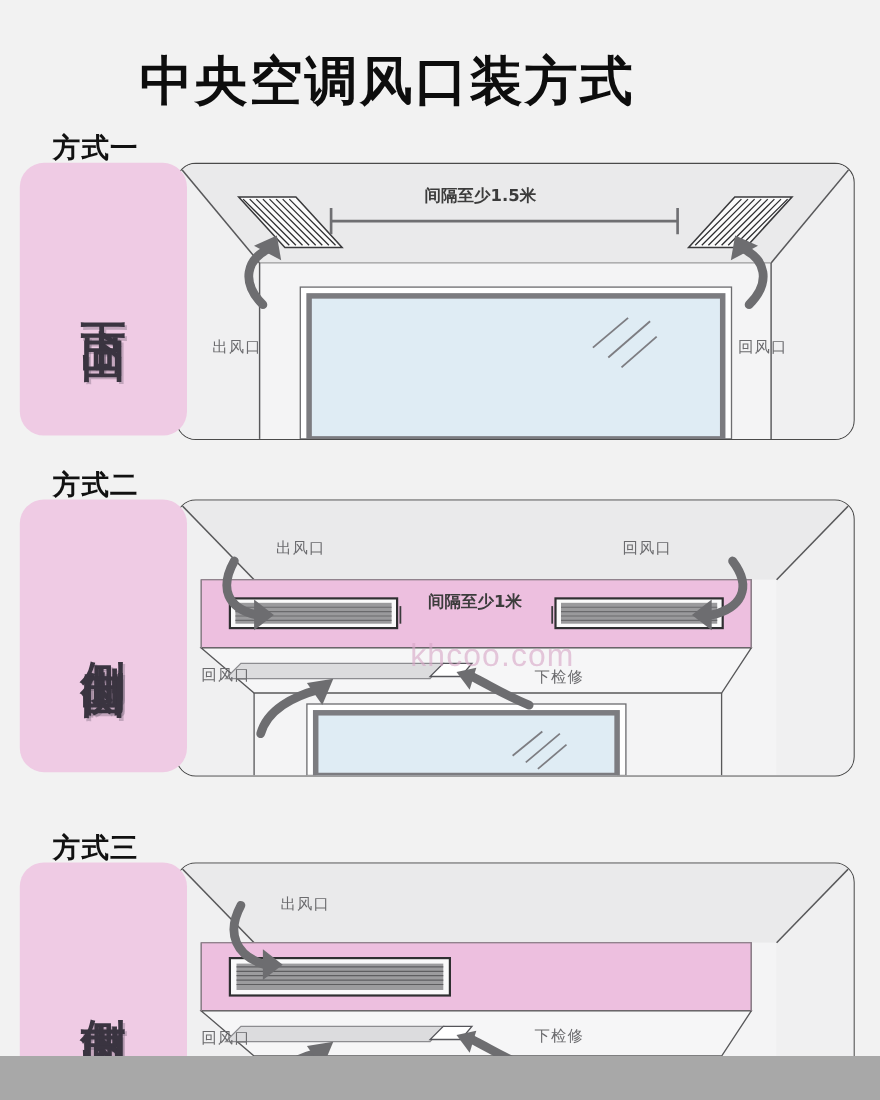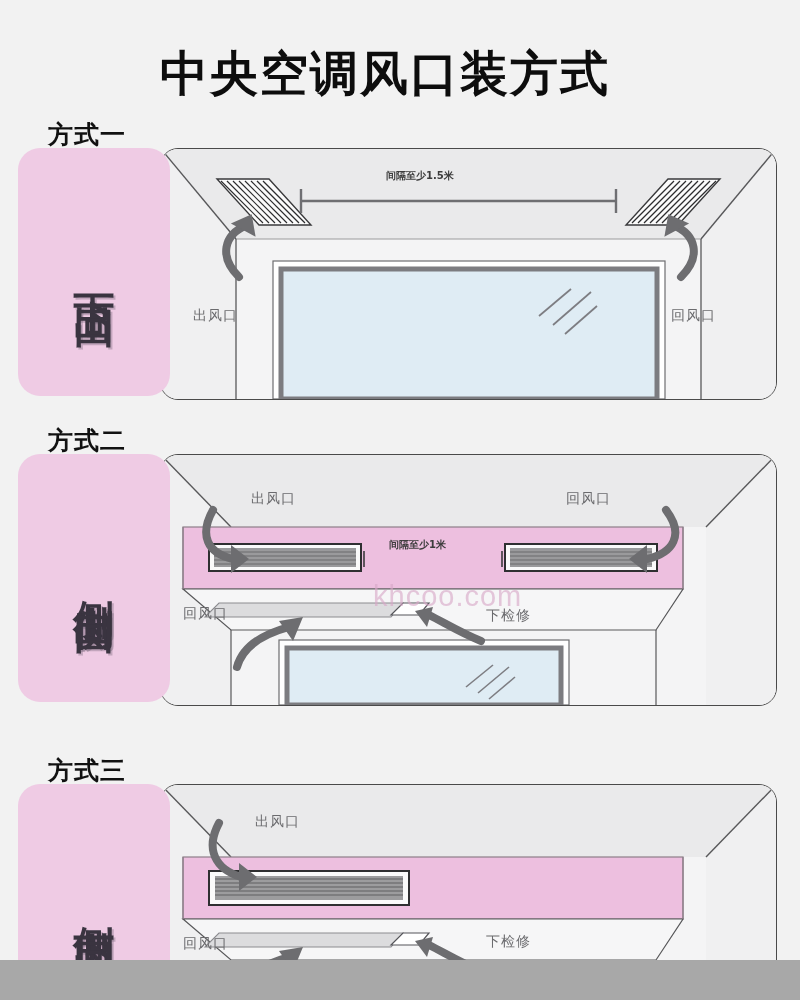--- a/index.html
+++ b/index.html
@@ -11,21 +11,20 @@
   }
   .page{position:absolute;inset:0;background:#f2f2f2;}
 
   
   .title{
     position:absolute;left:0;top:42px;width:704px;
     text-align:center;
     font-size:48px;font-weight:bold;color:#0d0d0d;
     letter-spacing:2px;
     font-family:"DejaVu Sans","Liberation Sans",sans-serif;
-    padding-left:33px;
   }
 
   
   .section{position:absolute;left:0;width:784px;}
   #sec1{top:118px;height:300px;}
   #sec2{top:424px;height:300px;}
   #sec3{top:754px;height:285px;}
 
   .sec-label{
     position:absolute;left:48px;top:0;
@@ -73,21 +72,21 @@
   
   .lbl{
     position:absolute;
     font-size:14px;color:#6b6b6e;
     font-family:"DejaVu Sans","Liberation Sans",sans-serif;
     white-space:nowrap;z-index:6;
     letter-spacing:1px;
   }
   .dimlbl{
     position:absolute;
-    font-size:10px;color:#3c3c3c;font-weight:bold;
+    font-size:15px;color:#3c3c3c;font-weight:bold;
     font-family:"DejaVu Sans","Liberation Sans",sans-serif;
     white-space:nowrap;z-index:7;letter-spacing:0px;
   }
   .watermark{
     position:absolute;
     font-size:29px;color:#d8a8c8;opacity:.62;
     font-family:"Liberation Sans",sans-serif;
     letter-spacing:1px;white-space:nowrap;z-index:6;
   }
   .bottom-strip{

